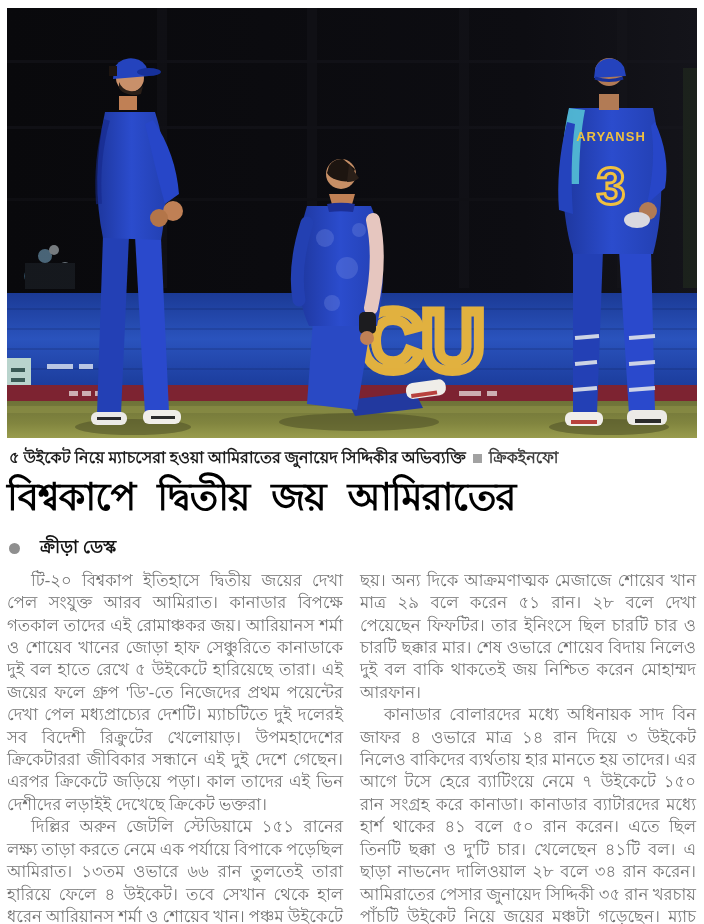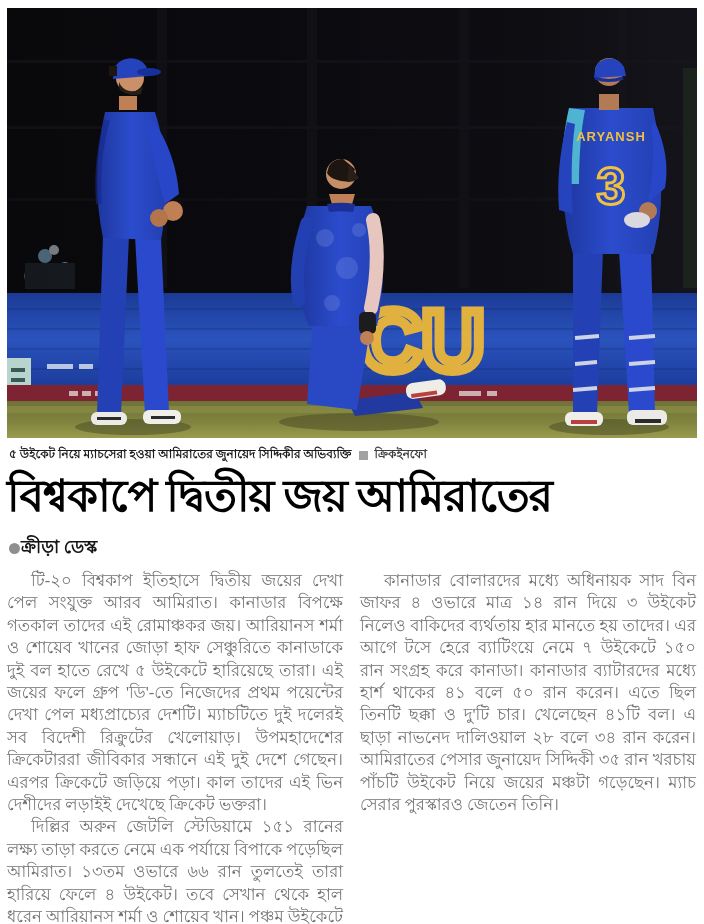--- a/index.html
+++ b/index.html
@@ -14,40 +14,41 @@
   .page{padding:8px 7px 0 7px;}
 
   
   .photo-wrap{width:690px;height:430px;position:relative;background:#0b0b0e;}
   .photo-wrap svg{display:block;width:100%;height:100%;}
 
   
   .caption-row{
     display:flex;align-items:center;gap:7px;
     margin:7px 2px 2px 2px;
-    font-size:12px;font-weight:bold;color:#1c1c1c;
+    font-size:16px;font-weight:bold;color:#1c1c1c;
     white-space:nowrap;
   }
   .credit-square{
     width:9px;height:9px;background:#a2a2a2;display:inline-block;flex:0 0 auto;
   }
   .credit-text{color:#404040;font-weight:bold;}
 
   
   .headline{
-    font-size:44px;line-height:1.18;font-weight:bold;color:#000;
+    font-size:38px;line-height:1.18;font-weight:bold;color:#000;
     letter-spacing:-1px;
     margin:6px 0 10px 0;
     white-space:nowrap;
     transform-origin:left center;
+    font-family:Liberation Mono, monospace;
   }
 
   
   .byline{
-    display:flex;align-items:center;gap:1px;
+    display:flex;align-items:center;gap:20px;
     font-size:18px;font-weight:bold;color:#141414;
     margin:2px 0 6px 2px;
   }
   .byline-dot{width:11px;height:11px;border-radius:50%;background:#8f8f8f;flex:0 0 auto;}
 
   
   .columns{display:flex;gap:17px;}
   .col{width:336px;}
   .col p{
     margin:0;
@@ -233,18 +234,19 @@
     <span class="byline-dot"></span>
     <span>ক্রীড়া ডেস্ক</span>
   </div>
 
   <div class="columns">
     <div class="col">
       <p class="indent">টি-২০ বিশ্বকাপ ইতিহাসে দ্বিতীয় জয়ের দেখা পেল সংযুক্ত আরব আমিরাত। কানাডার বিপক্ষে গতকাল তাদের এই রোমাঞ্চকর জয়। আরিয়ানস শর্মা ও শোয়েব খানের জোড়া হাফ সেঞ্চুরিতে কানাডাকে দুই বল হাতে রেখে ৫ উইকেটে হারিয়েছে তারা। এই জয়ের ফলে গ্রুপ 'ডি'-তে নিজেদের প্রথম পয়েন্টের দেখা পেল মধ্যপ্রাচ্যের দেশটি। ম্যাচটিতে দুই দলেরই সব বিদেশী রিক্রুটের খেলোয়াড়। উপমহাদেশের ক্রিকেটাররা জীবিকার সন্ধানে এই দুই দেশে গেছেন। এরপর ক্রিকেটে জড়িয়ে পড়া। কাল তাদের এই ভিন দেশীদের লড়াইই দেখেছে ক্রিকেট ভক্তরা।</p>
       <p class="indent">দিল্লির অরুন জেটলি স্টেডিয়ামে ১৫১ রানের লক্ষ্য তাড়া করতে নেমে এক পর্যায়ে বিপাকে পড়েছিল আমিরাত। ১৩তম ওভারে ৬৬ রান তুলতেই তারা হারিয়ে ফেলে ৪ উইকেট। তবে সেখান থেকে হাল ধরেন আরিয়ানস শর্মা ও শোয়েব খান। পঞ্চম উইকেটে এই দুই ব্যাটার গড়েন ৮৪ রানের ম্যাচ জেতানো জুটি। আর্যংশ ইনিংসের শুরু থেকে শেষ পর্যন্ত অপরাজিত থেকে ৭৪ রানের দায়িত্বশীল ইনিংস খেলেন। তার ঝড়ো ৫৩ বলের ইনিংসে ছিল ৬টি চার ও ৩টি</p>
     </div>
     <div class="col">
+      <p>ছয়। অন্য দিকে আক্রমণাত্মক মেজাজে শোয়েব খান মাত্র ২৯ বলে করেন ৫১ রান। ২৮ বলে দেখা পেয়েছেন ফিফটির। তার ইনিংসে ছিল চারটি চার ও চারটি ছক্কার মার। শেষ ওভারে শোয়েব বিদায় নিলেও দুই বল বাকি থাকতেই জয় নিশ্চিত করেন মোহাম্মদ আরফান।</p>
       <p class="indent">কানাডার বোলারদের মধ্যে অধিনায়ক সাদ বিন জাফর ৪ ওভারে মাত্র ১৪ রান দিয়ে ৩ উইকেট নিলেও বাকিদের ব্যর্থতায় হার মানতে হয় তাদের। এর আগে টসে হেরে ব্যাটিংয়ে নেমে ৭ উইকেটে ১৫০ রান সংগ্রহ করে কানাডা। কানাডার ব্যাটারদের মধ্যে হার্শ থাকের ৪১ বলে ৫০ রান করেন। এতে ছিল তিনটি ছক্কা ও দু'টি চার। খেলেছেন ৪১টি বল। এ ছাড়া নাভনেদ দালিওয়াল ২৮ বলে ৩৪ রান করেন। আমিরাতের পেসার জুনায়েদ সিদ্দিকী ৩৫ রান খরচায় পাঁচটি উইকেট নিয়ে জয়ের মঞ্চটা গড়েছেন। ম্যাচ সেরার পুরস্কারও জেতেন তিনি।</p>
 
     </div>
   </div>
 
 </div>
 
 </body></html>

